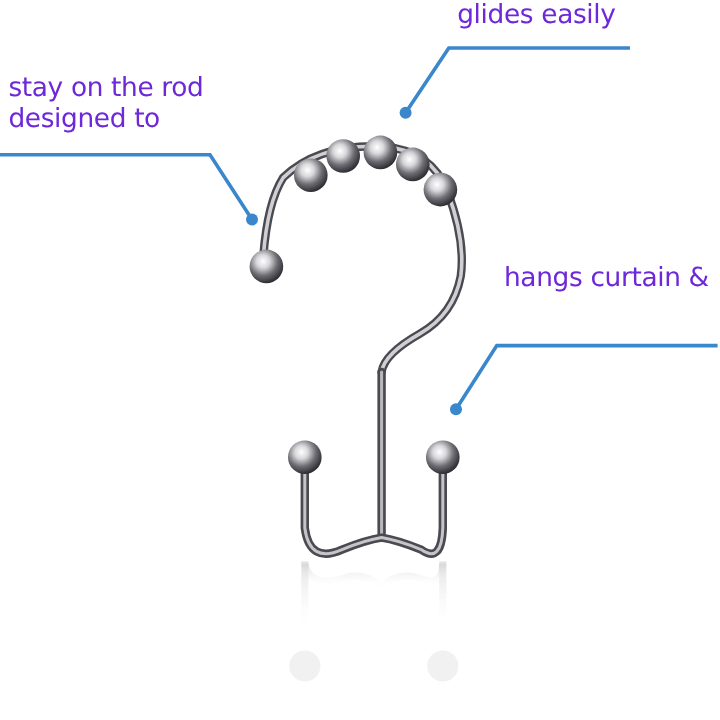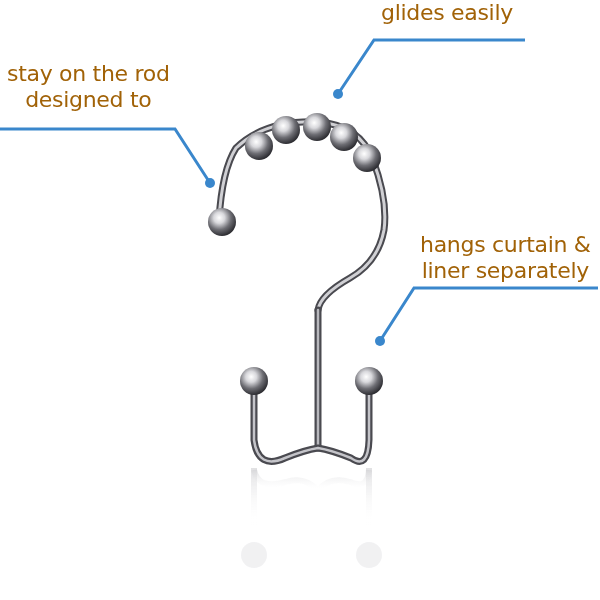--- a/index.html
+++ b/index.html
@@ -1,37 +1,36 @@
 <!DOCTYPE html>
 <html><head>
 <meta charset="utf-8">
 <style>
   html, body { margin: 0; padding: 0; background: #ffffff; }
   body { width: 600px; height: 600px; position: relative; overflow: hidden;
          font-family: "DejaVu Sans", "Liberation Sans", sans-serif; }
-  .label { position: absolute; color: #a16207; font-size: 22px; line-height: 26px;
-           letter-spacing: -0.3px; white-space: nowrap; text-align: center; }
+  .label { position: absolute; color: #6d28d9; font-size: 22px; line-height: 26px;
+           letter-spacing: -0.3px; white-space: nowrap; }
   #lbl-glides { left: 381px; top: 0px; }
   #lbl-designed { left: 7px; top: 61px; }
-  #lbl-hangs { left: 420px; top: 219px; margin-top: 13px; }
+  #lbl-hangs { left: 420px; top: 219px; }
   svg.art { position: absolute; left: 0; top: 0; }
 </style>
 </head>
 <body>
 
 <div class="label" id="lbl-glides">
   <div>glides easily</div>
 </div>
 <div class="label" id="lbl-designed">
   <div>stay on the rod</div>
   <div>designed to</div>
 </div>
 <div class="label" id="lbl-hangs">
   <div>hangs curtain &amp;</div>
-  <div>liner separately</div>
 </div>
 
 <svg class="art" width="600" height="600" viewBox="0 0 600 600">
   <defs>
     <radialGradient id="ball" cx="40%" cy="35%" r="65%">
       <stop offset="0%" stop-color="#ffffff"></stop>
       <stop offset="30%" stop-color="#d8d8dc"></stop>
       <stop offset="65%" stop-color="#6e6e74"></stop>
       <stop offset="100%" stop-color="#2e2e33"></stop>
     </radialGradient>

